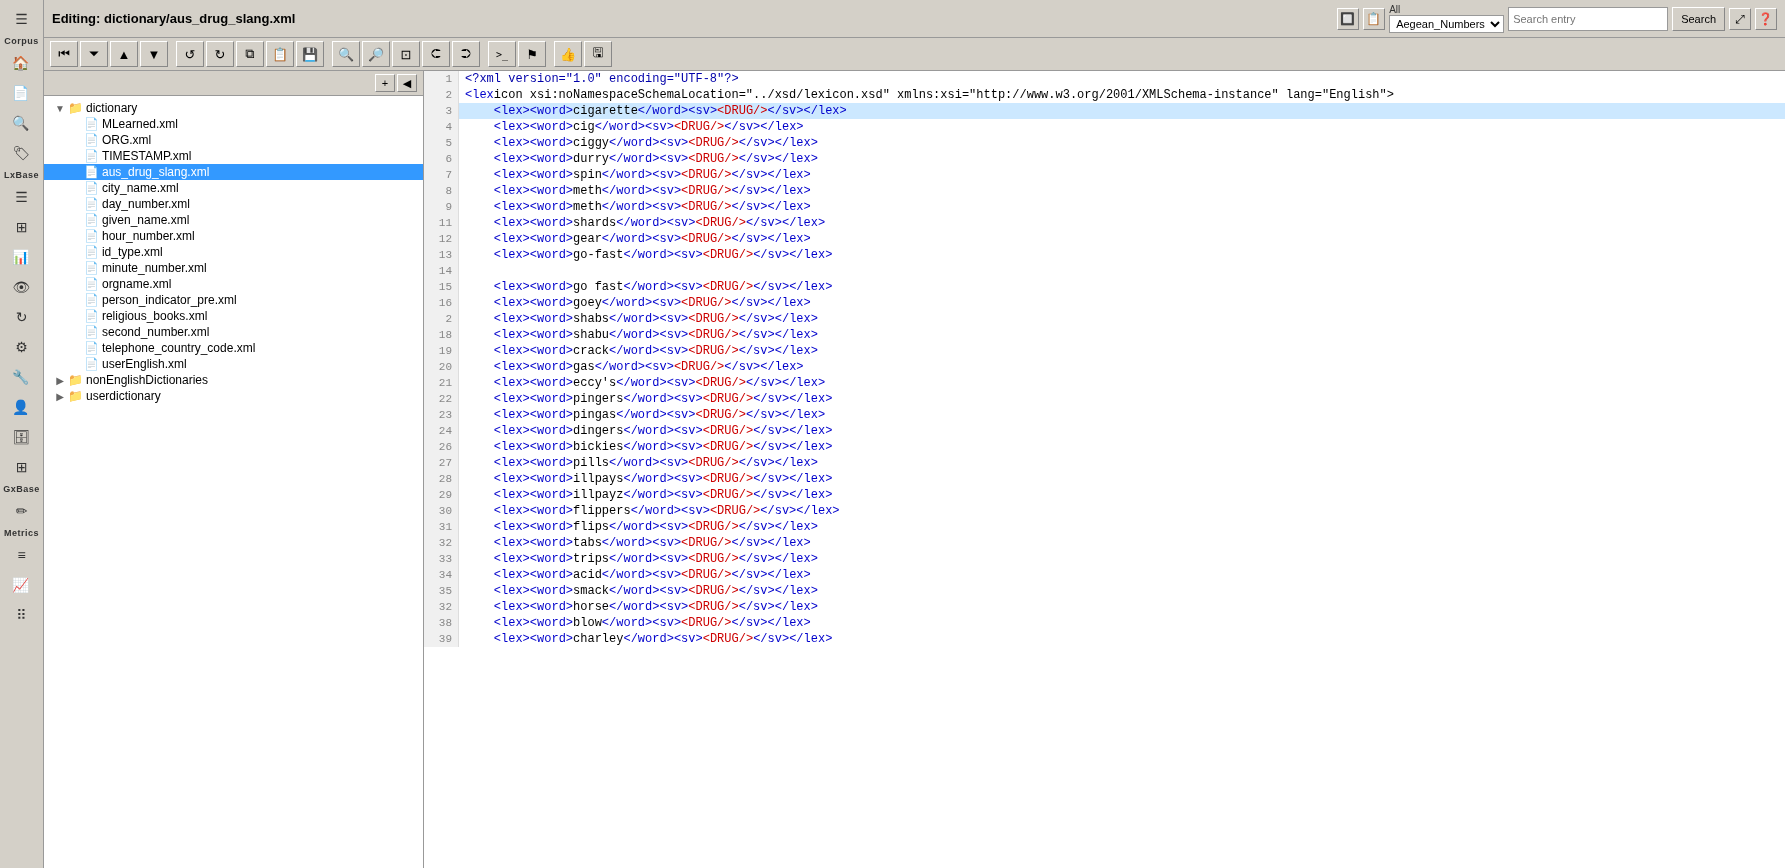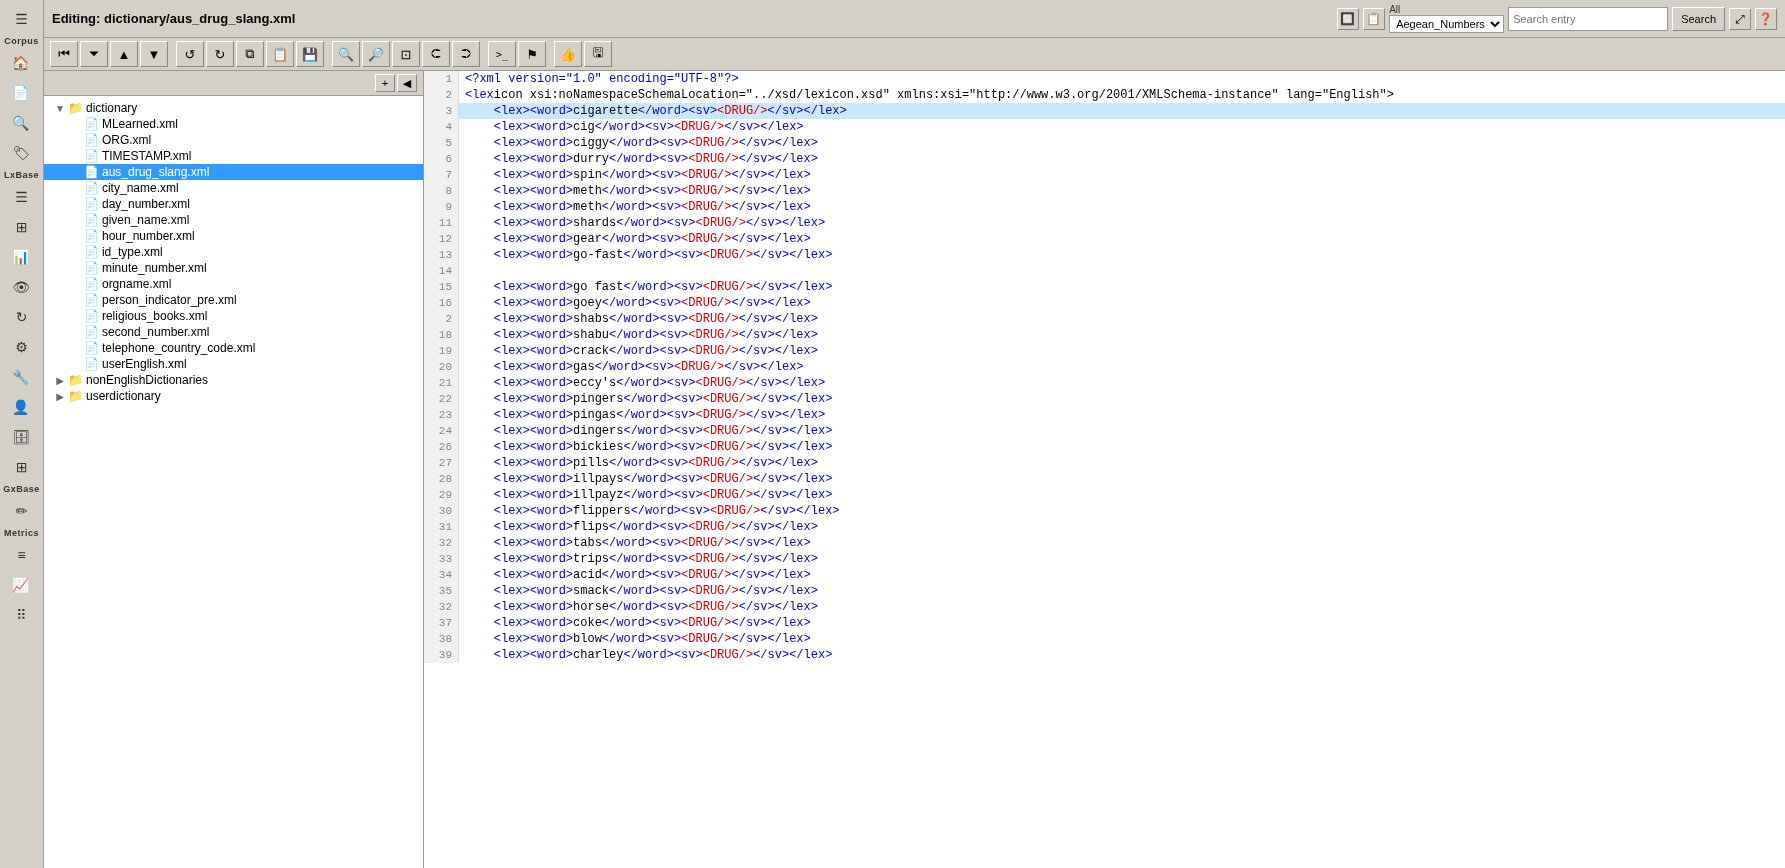--- a/index.html
+++ b/index.html
@@ -573,24 +573,20 @@
           </div>
           <div class="code-line">
             <span class="line-num">35</span>
             <span class="line-content">    <span style="color:#0000cc;">&lt;lex&gt;</span><span style="color:#0000cc;">&lt;word&gt;</span>smack<span style="color:#0000cc;">&lt;/word&gt;</span><span style="color:#0000cc;">&lt;sv&gt;</span><span style="color:#cc0000;">&lt;DRUG/&gt;</span><span style="color:#0000cc;">&lt;/sv&gt;</span><span style="color:#0000cc;">&lt;/lex&gt;</span></span>
           </div>
           <div class="code-line">
             <span class="line-num">32</span>
             <span class="line-content">    <span style="color:#0000cc;">&lt;lex&gt;</span><span style="color:#0000cc;">&lt;word&gt;</span>horse<span style="color:#0000cc;">&lt;/word&gt;</span><span style="color:#0000cc;">&lt;sv&gt;</span><span style="color:#cc0000;">&lt;DRUG/&gt;</span><span style="color:#0000cc;">&lt;/sv&gt;</span><span style="color:#0000cc;">&lt;/lex&gt;</span></span>
           </div>
           <div class="code-line">
-            <span class="line-num">37</span>
-            <span class="line-content">    <span style="color:#0000cc;">&lt;lex&gt;</span><span style="color:#0000cc;">&lt;word&gt;</span>coke<span style="color:#0000cc;">&lt;/word&gt;</span><span style="color:#0000cc;">&lt;sv&gt;</span><span style="color:#cc0000;">&lt;DRUG/&gt;</span><span style="color:#0000cc;">&lt;/sv&gt;</span><span style="color:#0000cc;">&lt;/lex&gt;</span></span>
-          </div>
-          <div class="code-line">
             <span class="line-num">38</span>
             <span class="line-content">    <span style="color:#0000cc;">&lt;lex&gt;</span><span style="color:#0000cc;">&lt;word&gt;</span>blow<span style="color:#0000cc;">&lt;/word&gt;</span><span style="color:#0000cc;">&lt;sv&gt;</span><span style="color:#cc0000;">&lt;DRUG/&gt;</span><span style="color:#0000cc;">&lt;/sv&gt;</span><span style="color:#0000cc;">&lt;/lex&gt;</span></span>
           </div>
           <div class="code-line">
             <span class="line-num">39</span>
             <span class="line-content">    <span style="color:#0000cc;">&lt;lex&gt;</span><span style="color:#0000cc;">&lt;word&gt;</span>charley<span style="color:#0000cc;">&lt;/word&gt;</span><span style="color:#0000cc;">&lt;sv&gt;</span><span style="color:#cc0000;">&lt;DRUG/&gt;</span><span style="color:#0000cc;">&lt;/sv&gt;</span><span style="color:#0000cc;">&lt;/lex&gt;</span></span>
           </div>
         </div>
     </div>
 

